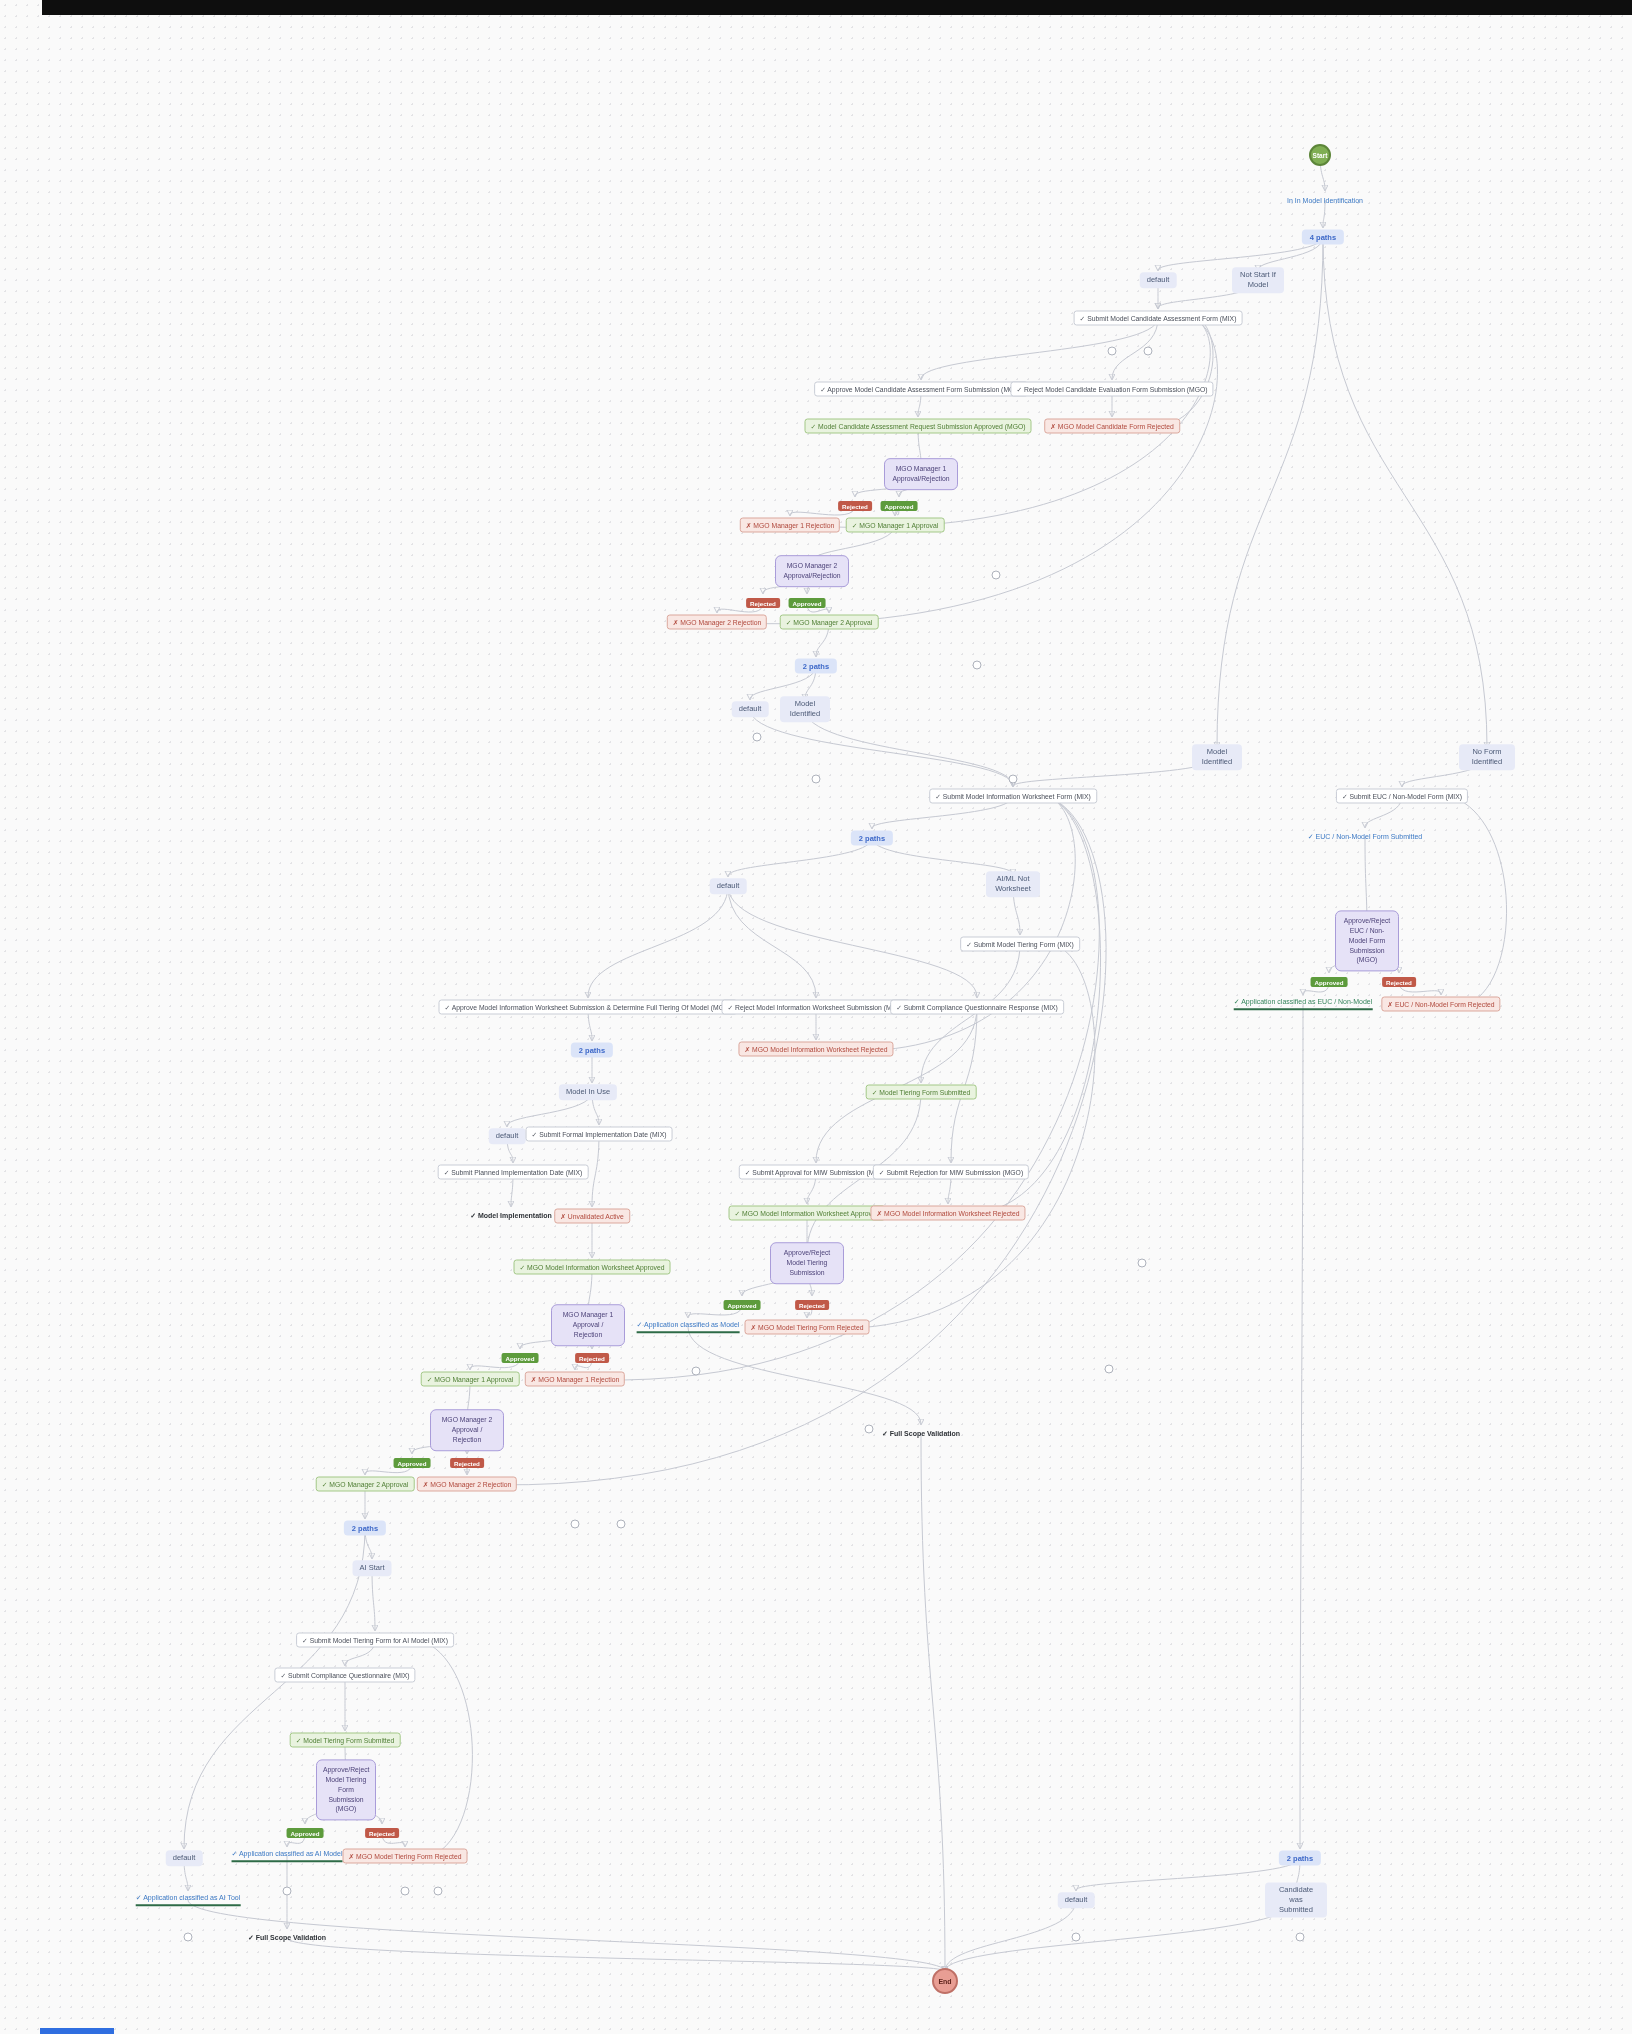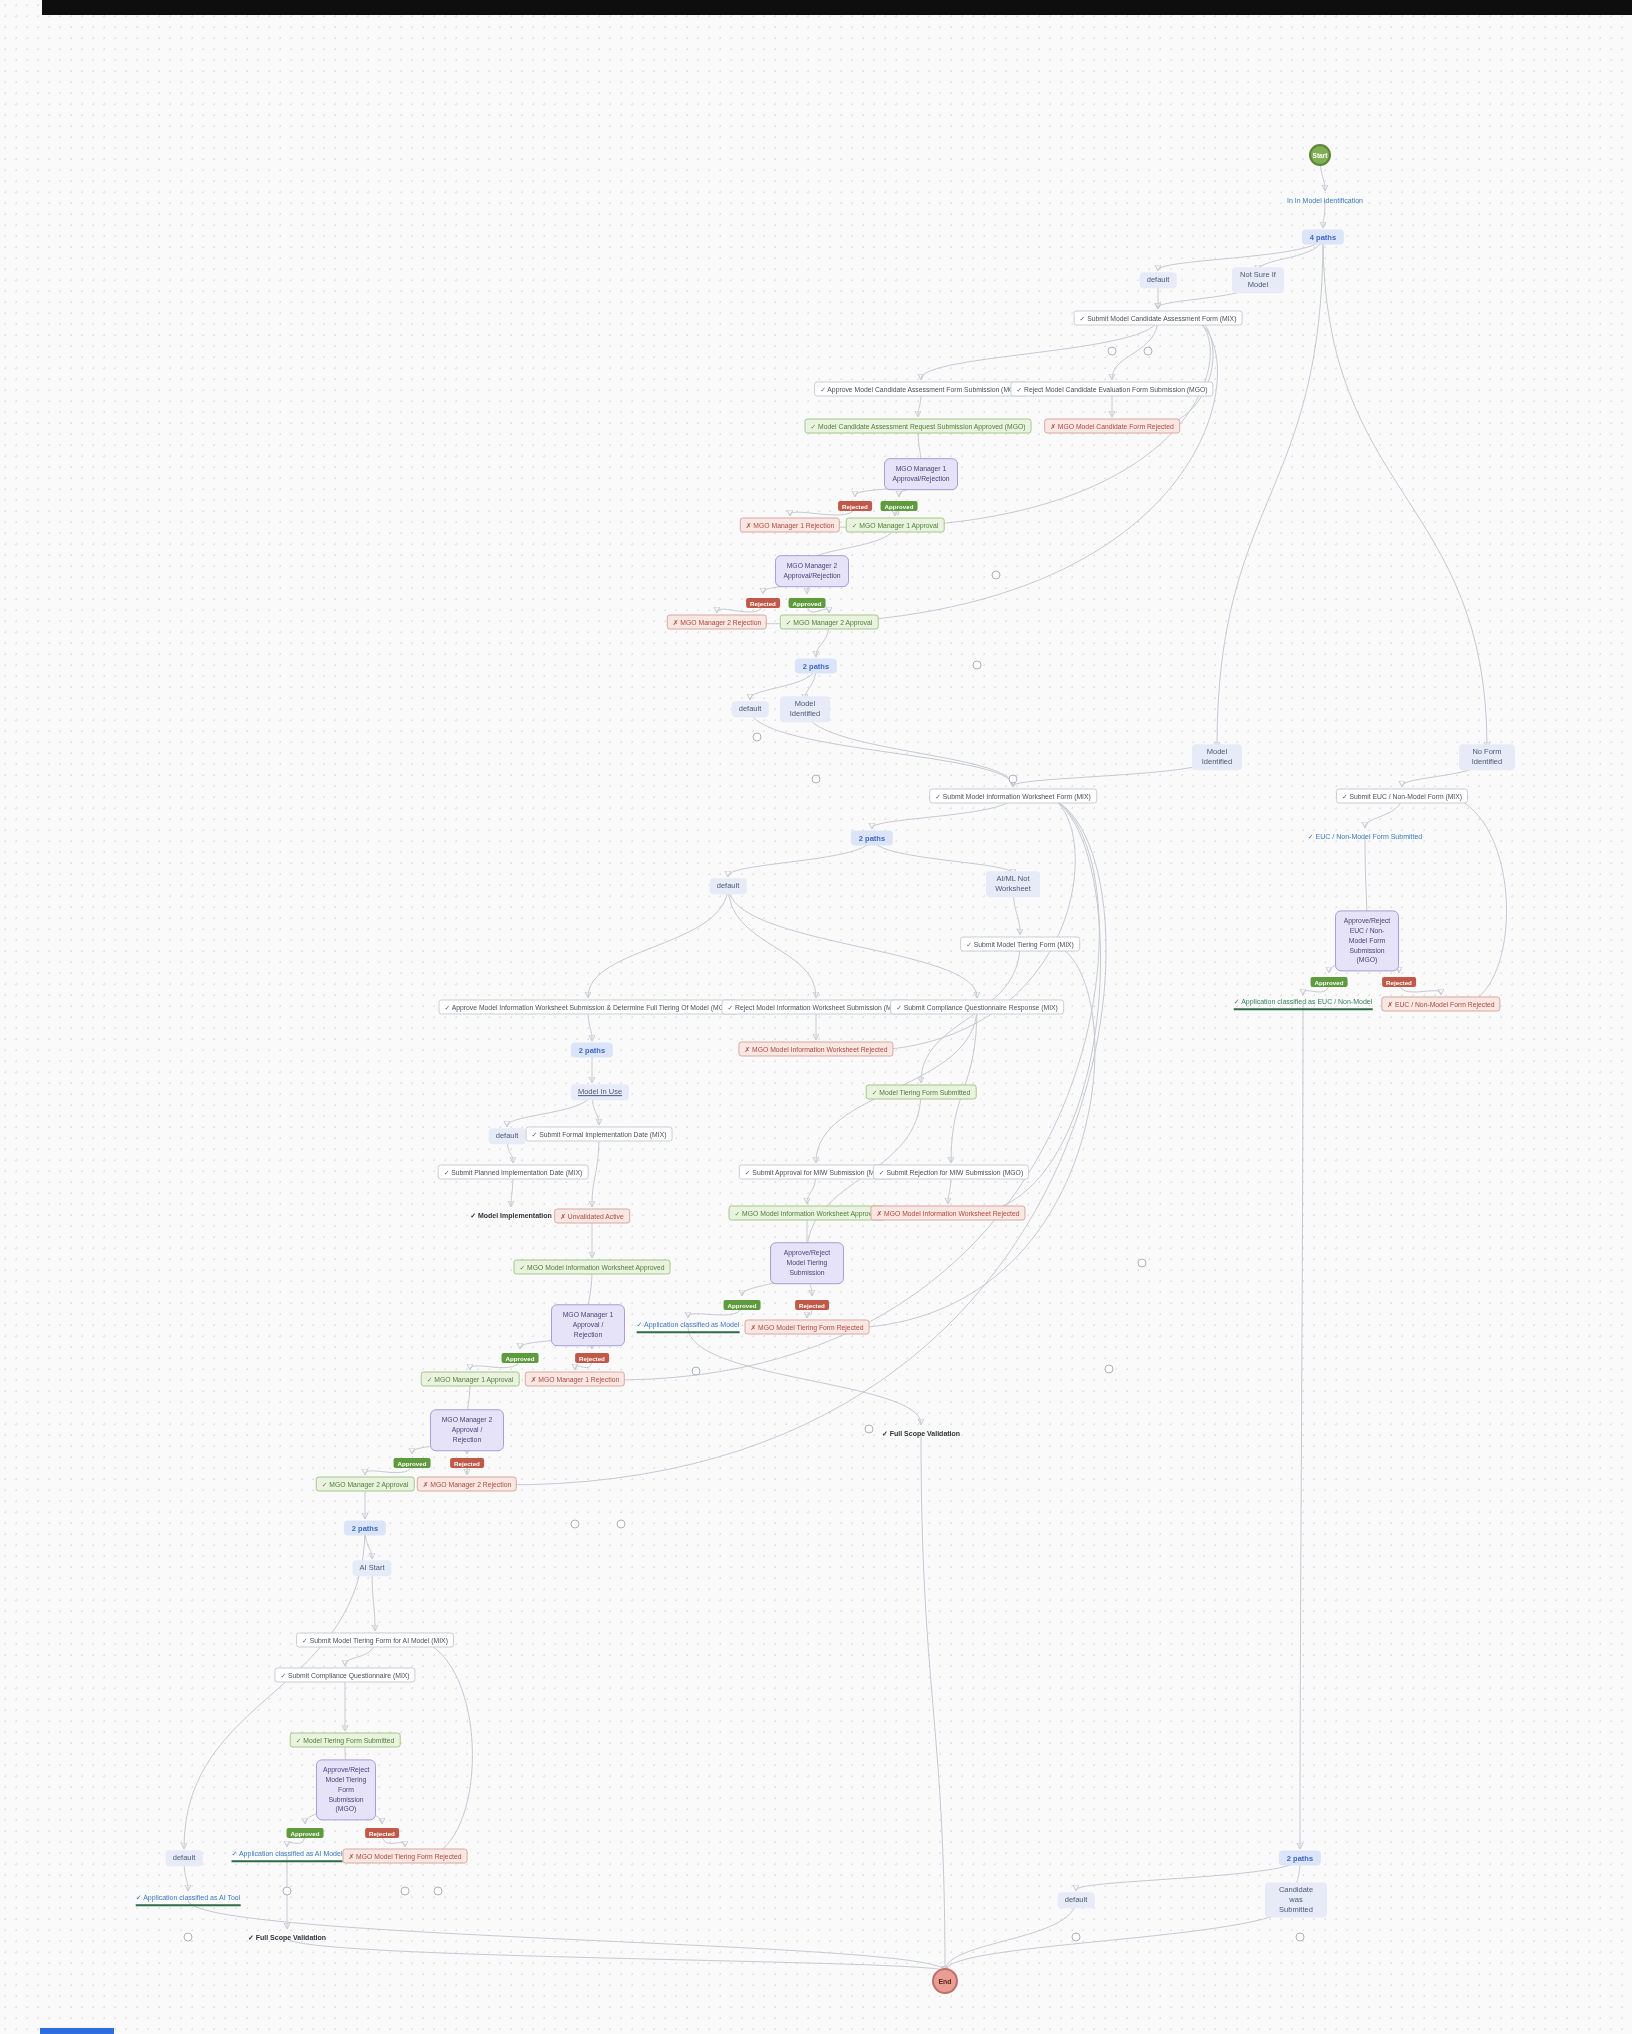--- a/index.html
+++ b/index.html
@@ -193,21 +193,21 @@
       <path d="M807,1213 C807,1238 807,1238 807,1253" marker-end="url(#arrow)"></path>
       <path d="M948,1213 C1135.55,1243 1135.55,766 1027,796" marker-end="url(#arrow)"></path>
       <path d="M816,1007 C816,1028 816,1028 816,1039" marker-end="url(#arrow)"></path>
       <path d="M816,1049 C1110.95,1079 1110.95,766 1027,796" marker-end="url(#arrow)"></path>
     </svg>
   <div id="node-layer">
       <div class="node n-start" style="left: 1320px; top: 155px;">Start</div>
       <div class="node n-link" style="left: 1325px; top: 200px;">In In Model Identification</div>
       <div class="node n-paths" style="left: 1323px; top: 237px;">4 paths</div>
       <div class="node n-state" style="left: 1158px; top: 280px;">default</div>
-      <div class="node n-state" style="left: 1258px; top: 280px; max-width: 52px;">Not Sure If Model</div>
+      <div class="node n-state" style="left: 1258px; top: 280px; max-width: 52px;">Not Start If Model</div>
       <div class="node n-action" style="left: 1158px; top: 318px;">✓ Submit Model Candidate Assessment Form (MIX)</div>
       <div class="node n-action" style="left: 921px; top: 389px;">✓ Approve Model Candidate Assessment Form Submission (MGO)</div>
       <div class="node n-action" style="left: 1112px; top: 389px;">✓ Reject Model Candidate Evaluation Form Submission (MGO)</div>
       <div class="node n-approved" style="left: 918px; top: 426px;">✓ Model Candidate Assessment Request Submission Approved (MGO)</div>
       <div class="node n-rejected" style="left: 1112px; top: 426px;">✗ MGO Model Candidate Form Rejected</div>
       <div class="node n-decision" style="left: 921px; top: 474px;">MGO Manager 1 Approval/Rejection</div>
       <div class="node n-badge-r" style="left: 855px; top: 506px;">Rejected</div>
       <div class="node n-badge-a" style="left: 899px; top: 506px;">Approved</div>
       <div class="node n-rejected" style="left: 790px; top: 525px;">✗ MGO Manager 1 Rejection</div>
       <div class="node n-approved" style="left: 895px; top: 525px;">✓ MGO Manager 1 Approval</div>
@@ -231,21 +231,21 @@
       <div class="node n-action" style="left: 1020px; top: 944px;">✓ Submit Model Tiering Form (MIX)</div>
       <div class="node n-badge-a" style="left: 1329px; top: 982px;">Approved</div>
       <div class="node n-badge-r" style="left: 1399px; top: 982px;">Rejected</div>
       <div class="node n-final-green" style="left: 1303px; top: 1004px;">✓ Application classified as EUC / Non-Model</div>
       <div class="node n-rejected" style="left: 1441px; top: 1004px;">✗ EUC / Non-Model Form Rejected</div>
       <div class="node n-action" style="left: 588px; top: 1007px;">✓ Approve Model Information Worksheet Submission &amp; Determine Full Tiering Of Model (MGO)</div>
       <div class="node n-action" style="left: 816px; top: 1007px;">✓ Reject Model Information Worksheet Submission (MGO)</div>
       <div class="node n-action" style="left: 977px; top: 1007px;">✓ Submit Compliance Questionnaire Response (MIX)</div>
       <div class="node n-paths" style="left: 592px; top: 1050px;">2 paths</div>
       <div class="node n-rejected" style="left: 816px; top: 1049px;">✗ MGO Model Information Worksheet Rejected</div>
-      <div class="node n-state" style="left: 600px; top: 1092px; text-decoration: underline;">Model In Use</div>
+      <div class="node n-state" style="left: 588px; top: 1092px;">Model In Use</div>
       <div class="node n-approved" style="left: 921px; top: 1092px;">✓ Model Tiering Form Submitted</div>
       <div class="node n-state" style="left: 507px; top: 1136px;">default</div>
       <div class="node n-action" style="left: 599px; top: 1134px;">✓ Submit Formal Implementation Date (MIX)</div>
       <div class="node n-action" style="left: 513px; top: 1172px;">✓ Submit Planned Implementation Date (MIX)</div>
       <div class="node n-action" style="left: 816px; top: 1172px;">✓ Submit Approval for MIW Submission (MGO)</div>
       <div class="node n-action" style="left: 951px; top: 1172px;">✓ Submit Rejection for MIW Submission (MGO)</div>
       <div class="node n-plain" style="left: 511px; top: 1216px;">✓ Model Implementation</div>
       <div class="node n-rejected" style="left: 592px; top: 1216px;">✗ Unvalidated Active</div>
       <div class="node n-approved" style="left: 807px; top: 1213px;">✓ MGO Model Information Worksheet Approved</div>
       <div class="node n-rejected" style="left: 948px; top: 1213px;">✗ MGO Model Information Worksheet Rejected</div>

